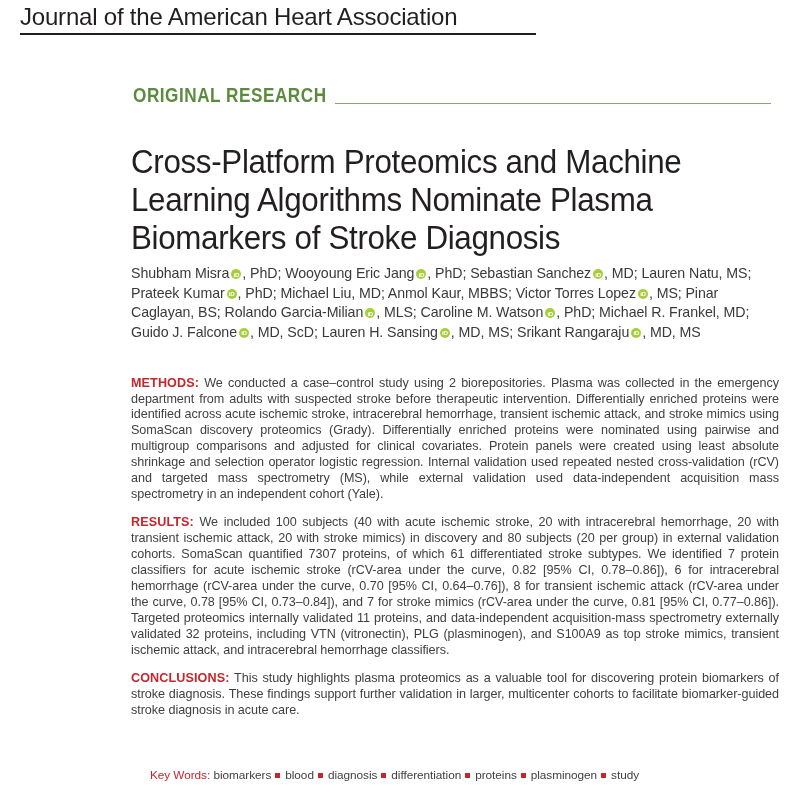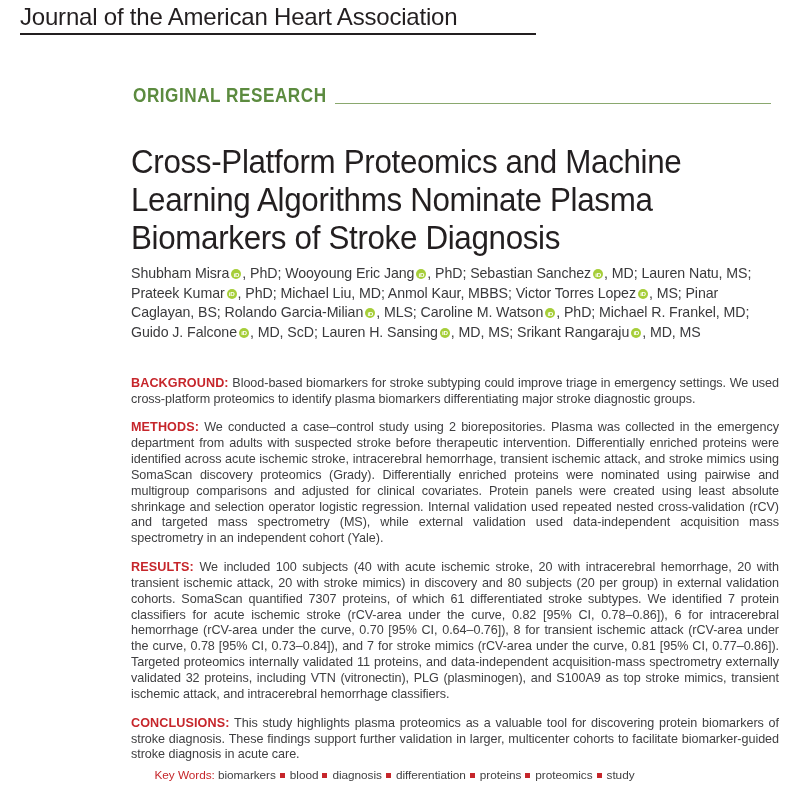--- a/index.html
+++ b/index.html
@@ -180,26 +180,25 @@
 
 <div class="authors">
   <span>Shubham Misra</span><span class="orcid"></span><span>, PhD; Wooyoung Eric Jang</span><span class="orcid"></span><span>, PhD; Sebastian Sanchez</span><span class="orcid"></span><span>, MD; Lauren Natu, MS;</span>
   <span>Prateek Kumar</span><span class="orcid"></span><span>, PhD; Michael Liu, MD; Anmol Kaur, MBBS; Victor Torres Lopez</span><span class="orcid"></span><span>, MS; Pinar Caglayan, BS;</span>
   <span>Rolando Garcia-Milian</span><span class="orcid"></span><span>, MLS; Caroline M. Watson</span><span class="orcid"></span><span>, PhD; Michael R. Frankel, MD; Guido J. Falcone</span><span class="orcid"></span><span>, MD, ScD;</span>
   <span>Lauren H. Sansing</span><span class="orcid"></span><span>, MD, MS; Srikant Rangaraju</span><span class="orcid"></span><span>, MD, MS</span>
 </div>
 
 <div class="abstract">
 
-  <p class="abs-block"><span class="abs-label">BACKGROUND:</span><span> Blood-based biomarkers for stroke subtyping could improve triage in emergency settings. We used cross-platform proteomics to identify plasma biomarkers differentiating major stroke diagnostic groups.</span></p>
 
   <p class="abs-block"><span class="abs-label">METHODS:</span><span> We conducted a case–control study using 2 biorepositories. Plasma was collected in the emergency department from adults with suspected stroke before therapeutic intervention. Differentially enriched proteins were identified across acute ischemic stroke, intracerebral hemorrhage, transient ischemic attack, and stroke mimics using SomaScan discovery proteomics (Grady). Differentially enriched proteins were nominated using pairwise and multigroup comparisons and adjusted for clinical covariates. Protein panels were created using least absolute shrinkage and selection operator logistic regression. Internal validation used repeated nested cross-validation (rCV) and targeted mass spectrometry (MS), while external validation used data-independent acquisition  mass spectrometry in an independent cohort (Yale).</span></p>
 
   <p class="abs-block"><span class="abs-label">RESULTS:</span><span> We included 100 subjects (40 with acute ischemic stroke, 20 with intracerebral hemorrhage, 20 with transient ischemic attack, 20 with stroke mimics) in discovery and 80 subjects (20 per group) in external validation cohorts. SomaScan quantified 7307 proteins, of which 61 differentiated stroke subtypes. We identified 7 protein classifiers for acute ischemic stroke (rCV-area under the curve, 0.82 [95% CI, 0.78–0.86]), 6 for intracerebral hemorrhage (rCV-area under the curve, 0.70 [95% CI, 0.64–0.76]), 8 for transient ischemic attack (rCV-area under the curve, 0.78 [95% CI, 0.73–0.84]), and 7 for stroke mimics (rCV-area under the curve, 0.81 [95% CI, 0.77–0.86]). Targeted proteomics internally validated 11 proteins, and data-independent acquisition-mass spectrometry externally validated 32 proteins, including VTN (vitronectin), PLG (plasminogen), and S100A9 as top stroke mimics, transient ischemic attack, and intracerebral hemorrhage classifiers.</span></p>
 
   <p class="abs-block"><span class="abs-label">CONCLUSIONS:</span><span> This study highlights plasma proteomics as a valuable tool for discovering protein biomarkers of stroke diagnosis. These findings support further validation in larger, multicenter cohorts to facilitate biomarker-guided stroke diagnosis in acute care.</span></p>
 
 </div>
 
 <div class="keywords">
   <span class="kw-label">Key Words:</span>
-  <span id="kw-items"><span>biomarkers</span><span class="kw-sep"></span><span>blood</span><span class="kw-sep"></span><span>diagnosis</span><span class="kw-sep"></span><span>differentiation</span><span class="kw-sep"></span><span>proteins</span><span class="kw-sep"></span><span>proteomics</span><span class="kw-sep"></span><span>study</span></span>
+  <span id="kw-items"><span>biomarkers</span><span class="kw-sep"></span><span>blood</span><span class="kw-sep"></span><span>diagnosis</span><span class="kw-sep"></span><span>differentiation</span><span class="kw-sep"></span><span>proteins</span><span class="kw-sep"></span><span>plasminogen</span><span class="kw-sep"></span><span>study</span></span>
 </div>
 
 </body></html>

